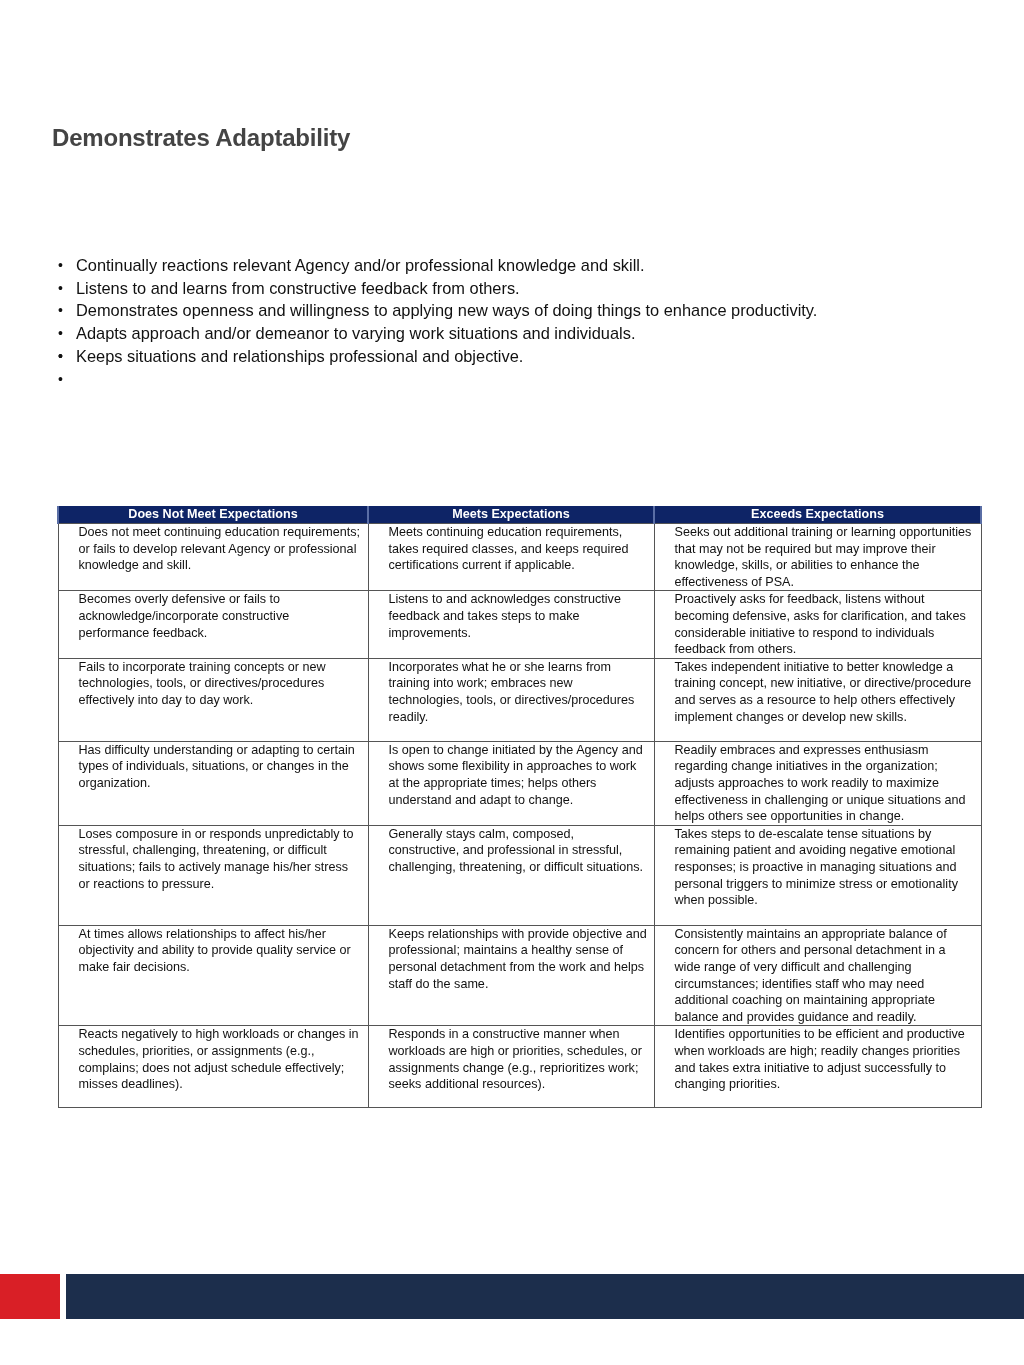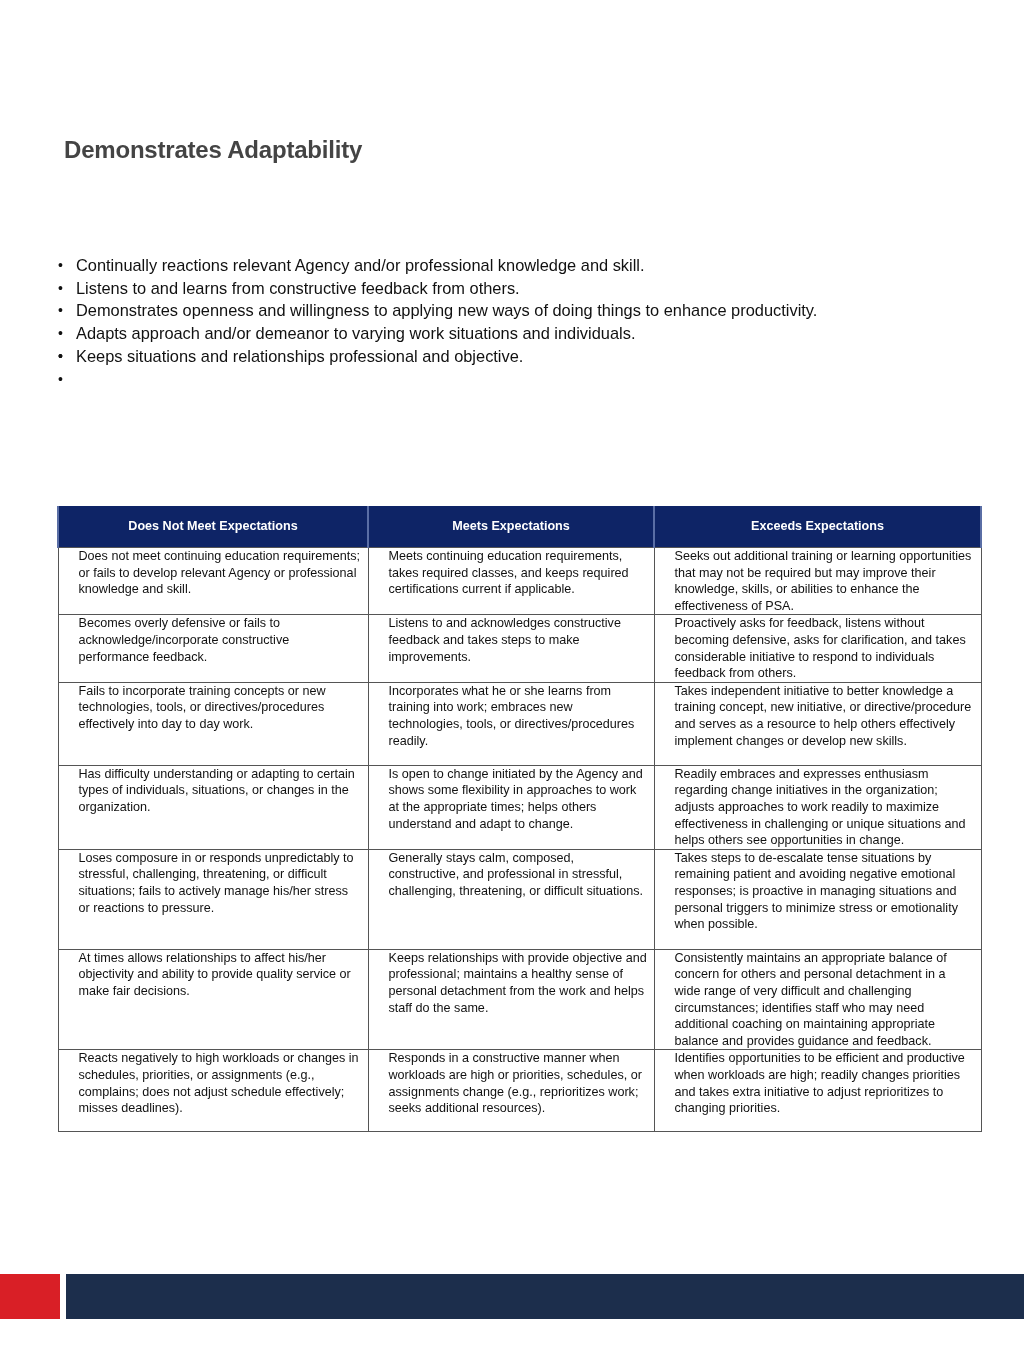--- a/index.html
+++ b/index.html
@@ -1,42 +1,42 @@
 <!DOCTYPE html>
 <html><head>
 <meta charset="utf-8">
 <style>
   html, body { margin: 0; padding: 0; background: #ffffff; }
   body {
     width: 1024px; height: 1365px; position: relative; overflow: hidden;
     font-family: "Liberation Sans", sans-serif; color: #111;
   }
   .title {
-    position: absolute; left: 48px; top: 120px; margin: 16px;
+    position: absolute; left: 48px; top: 120px; margin: 4px;
     font-size: 24px; font-weight: bold; color: #444444; letter-spacing: -0.2px;
   }
   .bullets {
     position: absolute; left: 58px; top: 254px; margin: 0; padding: 0; list-style: none;
     font-size: 16.4px; line-height: 22.7px; color: #111;
   }
   .bullets li { position: relative; padding-left: 18px; white-space: nowrap; }
   .bullets li .dot {
     position: absolute; left: 0; top: 0; font-size: 14px;
   }
   table.rubric {
     position: absolute; left: 57px; top: 506px; width: 923px;
     border-collapse: collapse; table-layout: fixed;
     font-size: 12.6px; line-height: 16.6px;
   }
   table.rubric col.c1 { width: 310px; }
   table.rubric col.c2 { width: 286px; }
   table.rubric col.c3 { width: 327px; }
   table.rubric th {
     background: #0e2466; color: #ffffff; font-weight: bold; font-size: 12.6px;
-    height: 17px; padding: 12px; text-align: center;
+    height: 17px; padding: 0; text-align: center;
     border-left: 2px solid #5a6ea5; border-right: 2px solid #5a6ea5;
   }
   table.rubric td {
     vertical-align: top; padding: 0 6px 0 20px;
     border: 1px solid #555555; color: #111;
   }
   .footer-red {
     position: absolute; left: 0; top: 1274px; width: 60px; height: 45px; background: #d91f26;
   }
   .footer-navy {
@@ -93,24 +93,24 @@
       <td>Readily embraces and expresses enthusiasm regarding change initiatives in the organization; adjusts approaches to work readily to maximize effectiveness in challenging or unique situations and helps others see opportunities in change.</td>
     </tr>
     <tr style="height:100px">
       <td>Loses composure in or responds unpredictably to stressful, challenging, threatening, or difficult situations; fails to actively manage his/her stress or reactions to pressure.</td>
       <td>Generally stays calm, composed, constructive, and professional in stressful, challenging, threatening, or difficult situations.</td>
       <td>Takes steps to de-escalate tense situations by remaining patient and avoiding negative emotional responses; is proactive in managing situations and personal triggers to minimize stress or emotionality when possible.</td>
     </tr>
     <tr style="height:100px">
       <td>At times allows relationships to affect his/her objectivity and ability to provide quality service or make fair decisions.</td>
       <td>Keeps relationships with provide objective and professional; maintains a healthy sense of personal detachment from the work and helps staff do the same.</td>
-      <td>Consistently maintains an appropriate balance of concern for others and personal detachment in a wide range of very difficult and challenging circumstances; identifies staff who may need additional coaching on maintaining appropriate balance and provides guidance and feedback.</td>
+      <td>Consistently maintains an appropriate balance of concern for others and personal detachment in a wide range of very difficult and challenging circumstances; identifies staff who may need additional coaching on maintaining appropriate balance and provides guidance and readily.</td>
     </tr>
     <tr style="height:82px">
       <td>Reacts negatively to high workloads or changes in schedules, priorities, or assignments (e.g., complains; does not adjust schedule effectively; misses deadlines).</td>
       <td>Responds in a constructive manner when workloads are high or priorities, schedules, or assignments change (e.g., reprioritizes work; seeks additional resources).</td>
-      <td>Identifies opportunities to be efficient and productive when workloads are high; readily changes priorities and takes extra initiative to adjust reprioritizes to changing priorities.</td>
+      <td>Identifies opportunities to be efficient and productive when workloads are high; readily changes priorities and takes extra initiative to adjust successfully to changing priorities.</td>
     </tr>
   </tbody>
 </table>
 
 <div class="footer-red"></div>
 <div class="footer-navy"></div>
 
 </body></html>

